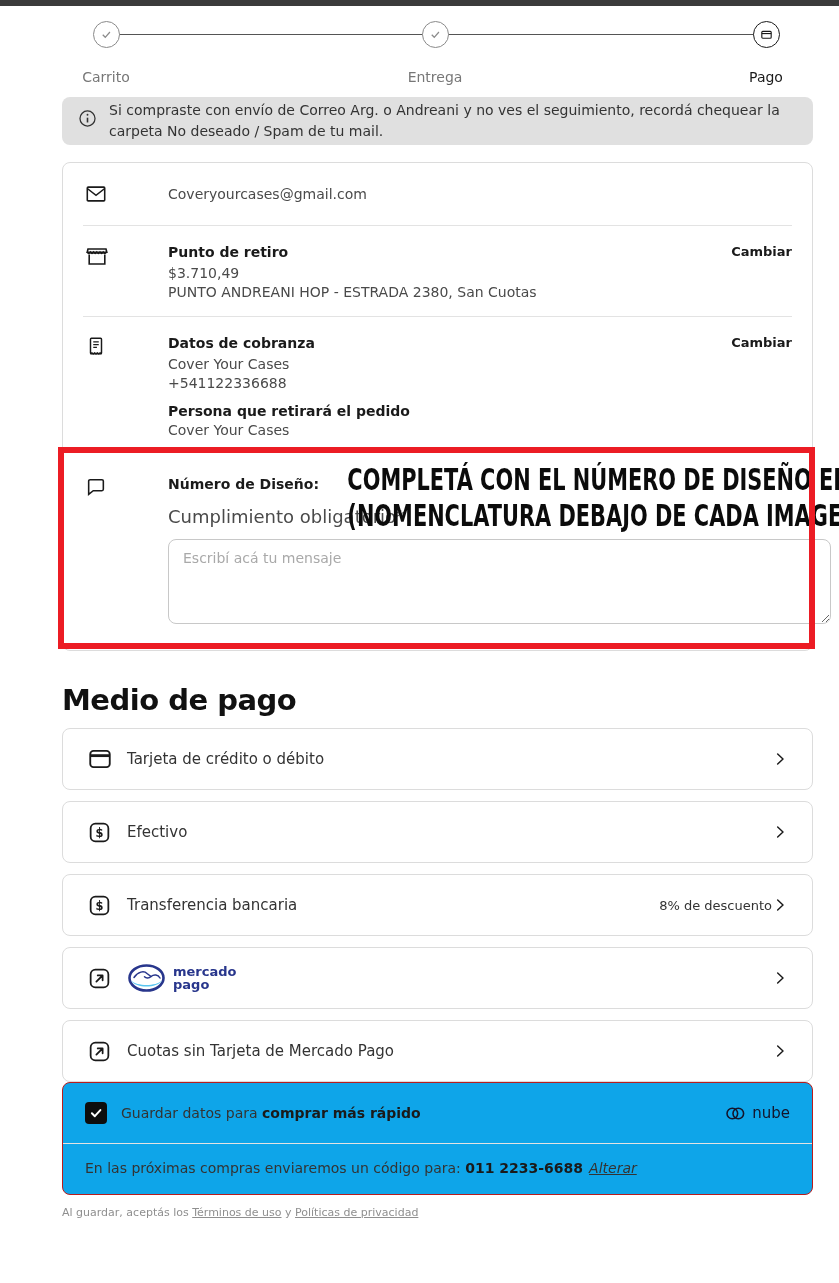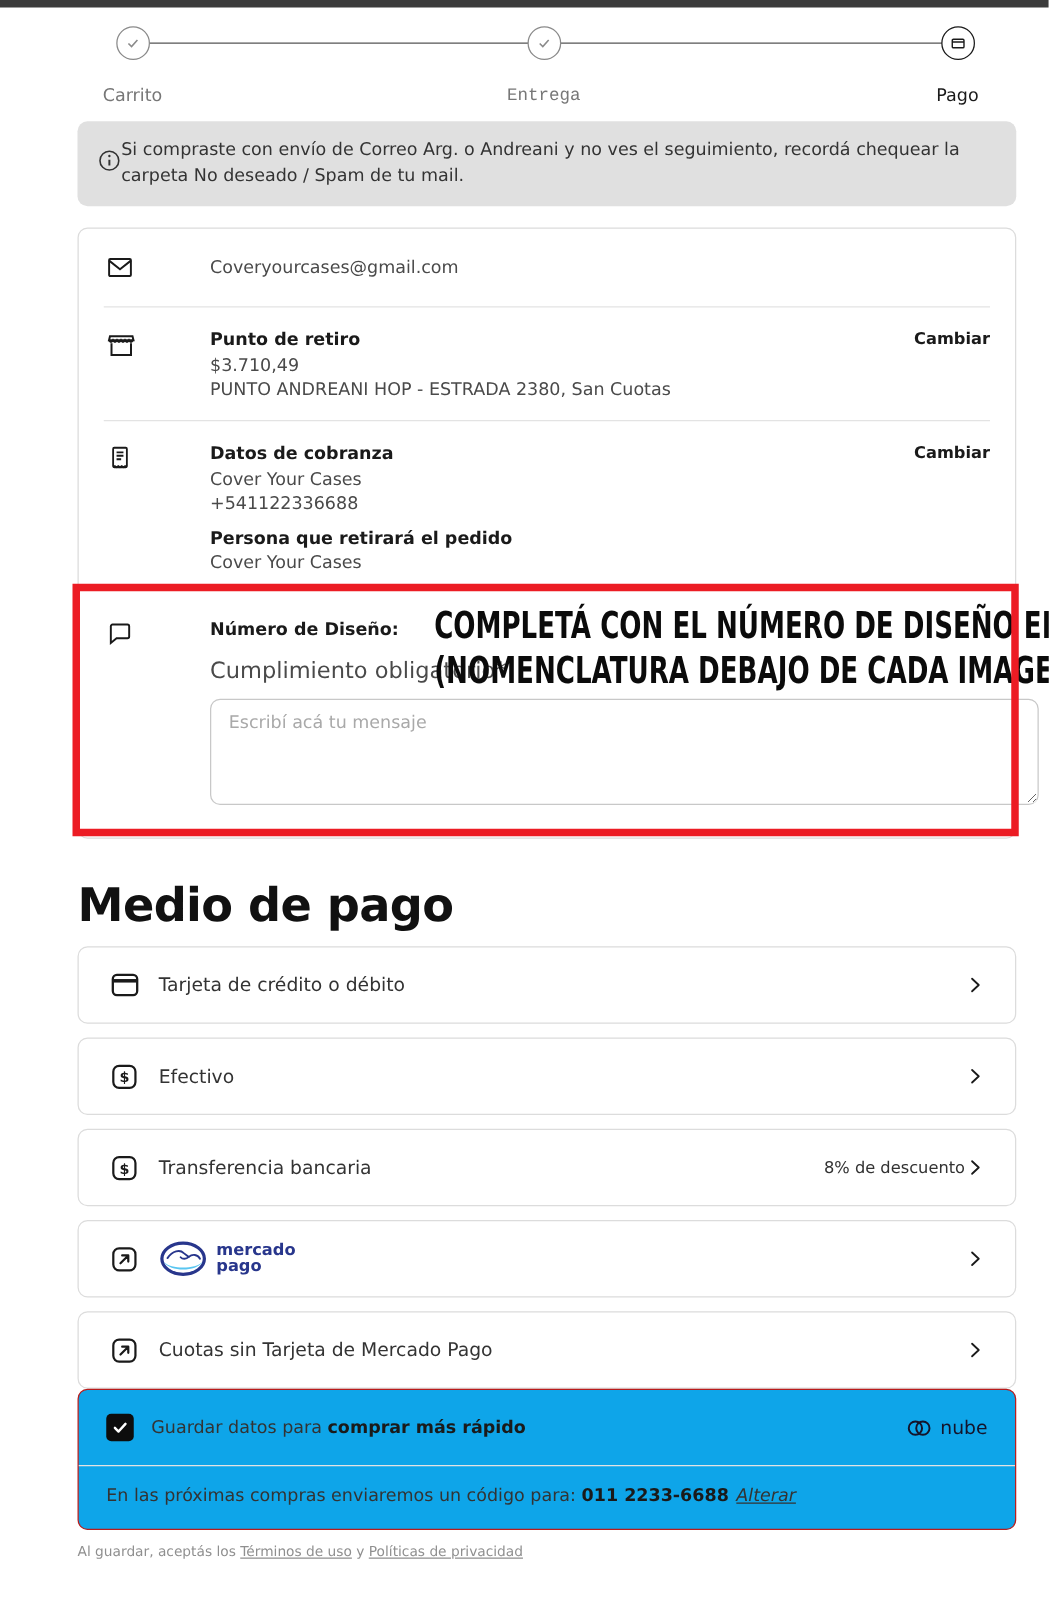--- a/index.html
+++ b/index.html
@@ -6,29 +6,29 @@
   html,body { background:#fff; font-family:"DejaVu Sans","Liberation Sans",sans-serif; color:#4a4a4a; }
   body { width:839px; min-height:1283px; position:relative; overflow-x:hidden; }
   .topbar { height:6px; background:#3b3b3b; width:100%; }
   .container { width:751px; margin-left:62px; }
 
   
   .stepper { position:relative; height:52px; margin-top:15px; }
   .stepper-line { position:absolute; top:13px; left:44px; right:47px; height:1px; background:#555; }
   .step { position:absolute; top:0; width:90px; text-align:center; }
   .step-carrito { left:-1px; }
-  .step-entrega { left:328px;font-family:Liberation Mono, monospace; }
+  .step-entrega { left:328px; }
   .step-pago { right:2px; }
   .step-circle { width:27px; height:27px; border-radius:50%; background:#fff; border:1px solid #8a8a8a; display:inline-flex; align-items:center; justify-content:center; color:#8a8a8a; }
   .step.active .step-circle { border-color:#1a1a1a; color:#1a1a1a; }
   .step-label { display:block; margin-top:21px; font-size:14px; color:#777; }
   .step.active .step-label { color:#1a1a1a; }
 
   
-  .banner { margin-top:24px; background:#e0e0e0; border-radius:8px; padding:13px 16px; display:flex; align-items:flex-start; }
+  .banner { margin-top:24px; background:#e0e0e0; border-radius:8px; padding:3px 16px; display:flex; gap:12px; align-items:flex-start; }
   .banner-icon { flex:0 0 auto; margin-top:9px; color:#333; }
   .banner-text { font-size:14px; line-height:1.5; color:#333; padding-right:6px; }
 
   
   .card { margin-top:17px; background:#fff; border:1px solid #dcdcdc; border-radius:8px; }
   .card-row { position:relative; display:flex; padding:18px 20px 16px 22px;gap:44px; }
   .row-icon { flex:0 0 24px; margin-right:15px; color:#1a1a1a; }
   .row-content { flex:1; min-width:0; }
   .divider { border-top:1px solid #e3e3e3; margin:0 20px; }
   .row-title { font-size:14px; font-weight:bold; color:#1a1a1a; }
@@ -44,21 +44,21 @@
   
   .design-row { padding-bottom:26px; padding-top:22px; }
   .design-required { font-size:18px; color:#4a4a4a; margin-top:14px; }
   .design-textarea { display:block; margin-top:12px; width:663px; height:85px; border:1px solid #c8c8c8; border-radius:8px; padding:10px 14px; font-family:"DejaVu Sans","Liberation Sans",sans-serif; font-size:14px; color:#333; resize:both; }
   .design-textarea::placeholder { color:#a9a9a9; }
   .red-annotation-box { position:absolute; left:-5px; right:-3px; top:-7px; bottom:1px; border:6px solid #ec1c24; pointer-events:none; z-index:3; }
   .annotation-text { position:absolute; left:210px; right:8px; top:8px; text-align:center; color:#0b0b0b; z-index:2; }
   .annotation-line { font-weight:bold; font-size:29px; line-height:36px; white-space:nowrap; transform:scale(0.72,1.02); transform-origin:center; letter-spacing:0; }
 
   
-  .pay-heading { margin-top:32px; font-size:37px; font-weight:bold; color:#111; letter-spacing:-0.5px; }
+  .pay-heading { margin-top:32px; font-size:29px; font-weight:bold; color:#111; letter-spacing:-0.5px; }
   .pay-card { margin-top:11px; background:#fff; border:1px solid #dcdcdc; border-radius:8px; height:62px; display:flex; align-items:center; padding:0 24px 0 24px; cursor:pointer; }
   .pay-card:first-of-type { margin-top:20px; }
   .pay-icon { flex:0 0 26px; color:#1a1a1a; display:flex; align-items:center; }
   .pay-label { margin-left:14px; font-size:15px; color:#333; }
   .pay-right { margin-left:auto; display:flex; align-items:center; }
   .pay-badge { font-size:13px; color:#333; }
   .chev { color:#1a1a1a; }
   .mp-logo { margin-left:14px; display:flex; align-items:center; gap:6px; }
   .mp-words { font-size:13px; line-height:13px; font-weight:bold; color:#28368c; }
 

